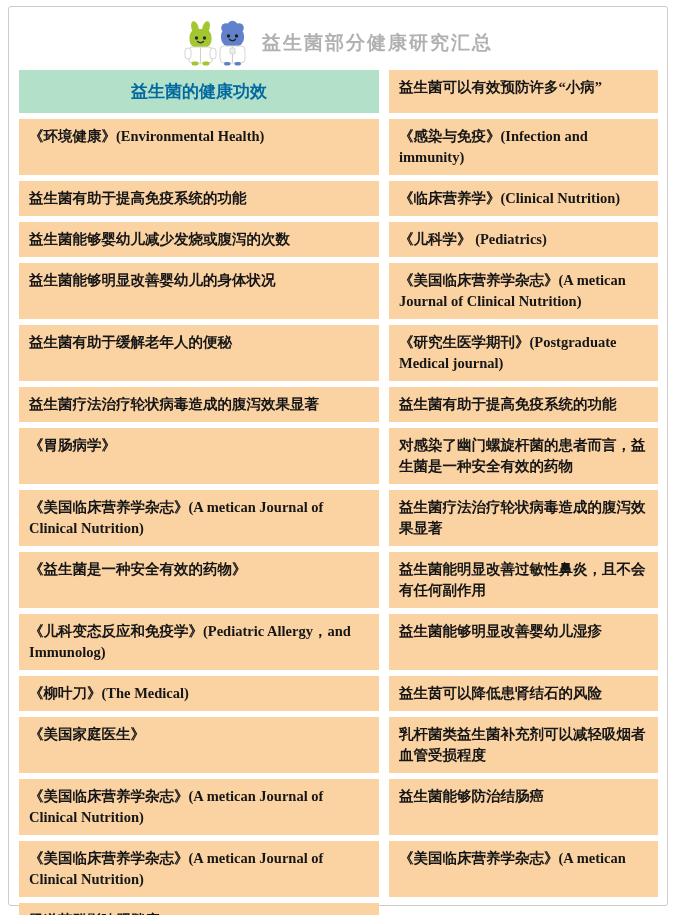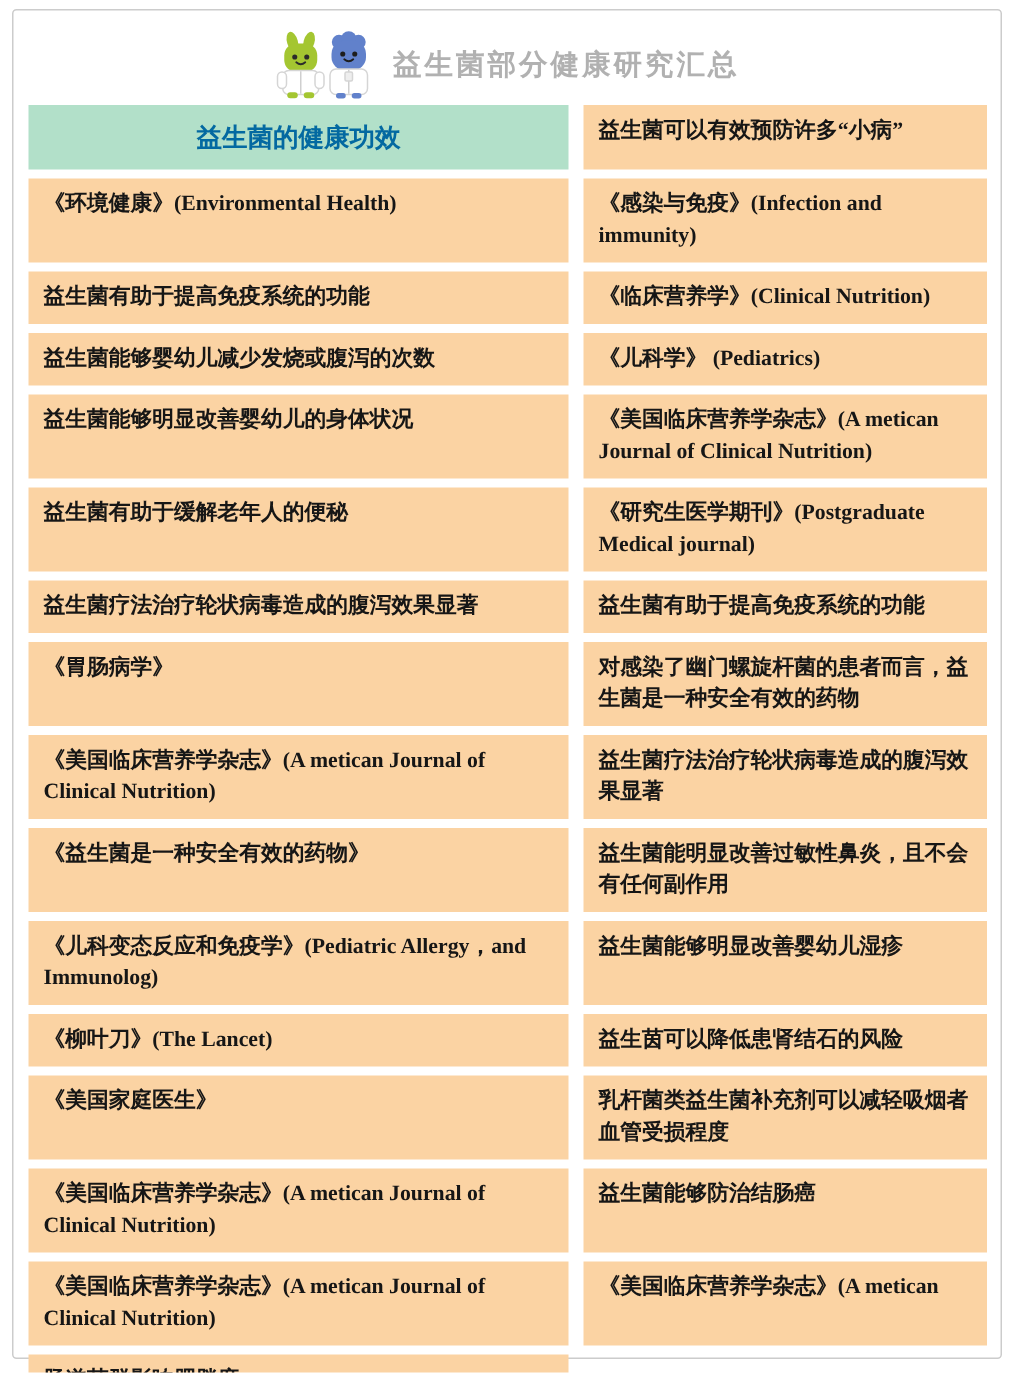--- a/index.html
+++ b/index.html
@@ -120,21 +120,21 @@
   <div class="td effect">对感染了幽门螺旋杆菌的患者而言，益生菌是一种安全有效的药物</div>
   <div class="td source">《美国临床营养学杂志》(A metican Journal of Clinical Nutrition)</div>
 
   <div class="td effect">益生菌疗法治疗轮状病毒造成的腹泻效果显著</div>
   <div class="td source">《益生菌是一种安全有效的药物》</div>
 
   <div class="td effect">益生菌能明显改善过敏性鼻炎，且不会有任何副作用</div>
   <div class="td source">《儿科变态反应和免疫学》(Pediatric Allergy，and Immunolog)</div>
 
   <div class="td effect">益生菌能够明显改善婴幼儿湿疹</div>
-  <div class="td source">《柳叶刀》(The Lancet)</div>
+  <div class="td source">《柳叶刀》(The Medical)</div>
 
   <div class="td effect">益生茵可以降低患肾结石的风险</div>
   <div class="td source">《美国家庭医生》</div>
 
   <div class="td effect">乳杆菌类益生菌补充剂可以减轻吸烟者血管受损程度</div>
   <div class="td source">《美国临床营养学杂志》(A metican Journal of Clinical Nutrition)</div>
 
   <div class="td effect">益生菌能够防治结肠癌</div>
   <div class="td source">《美国临床营养学杂志》(A metican Journal of Clinical Nutrition)</div>
 

